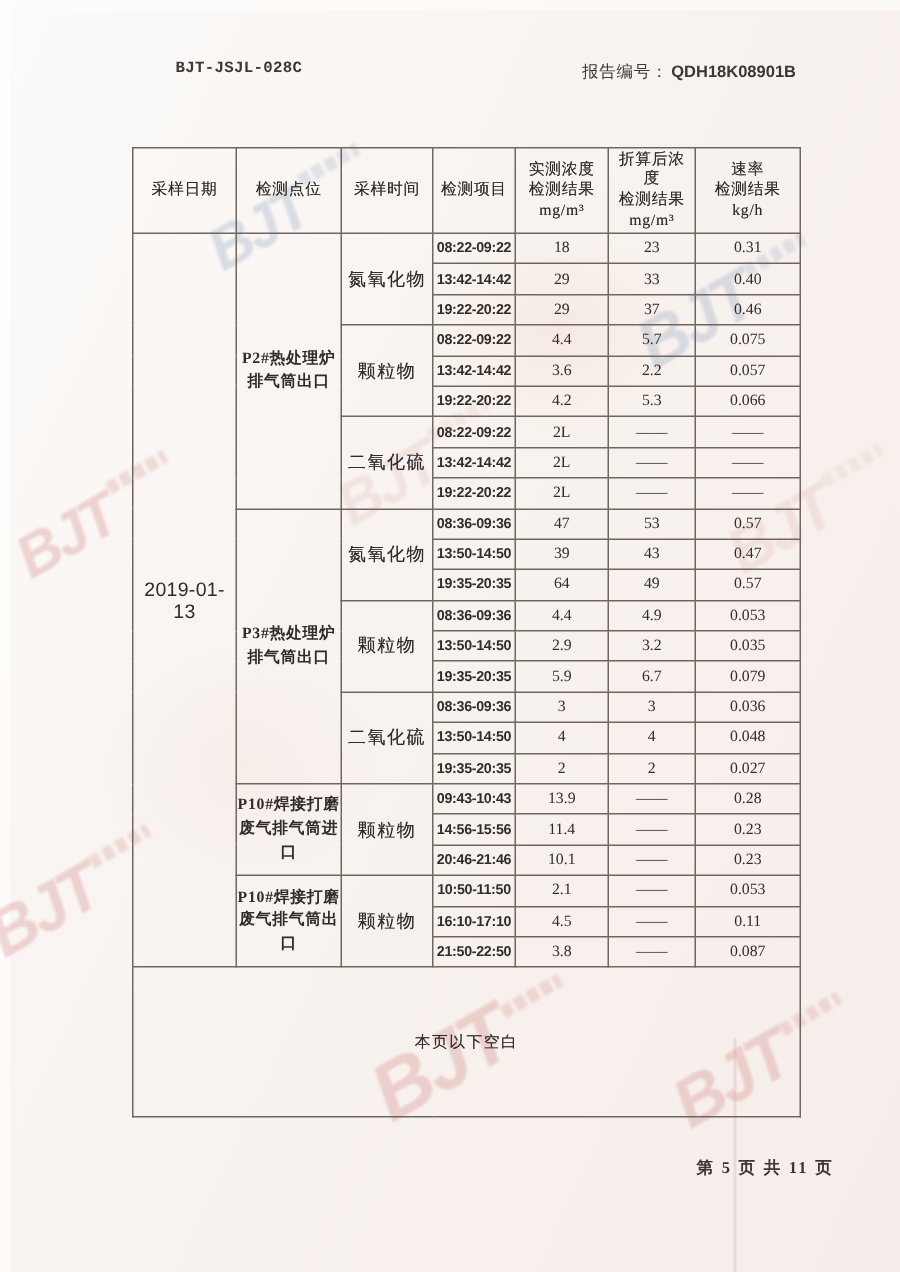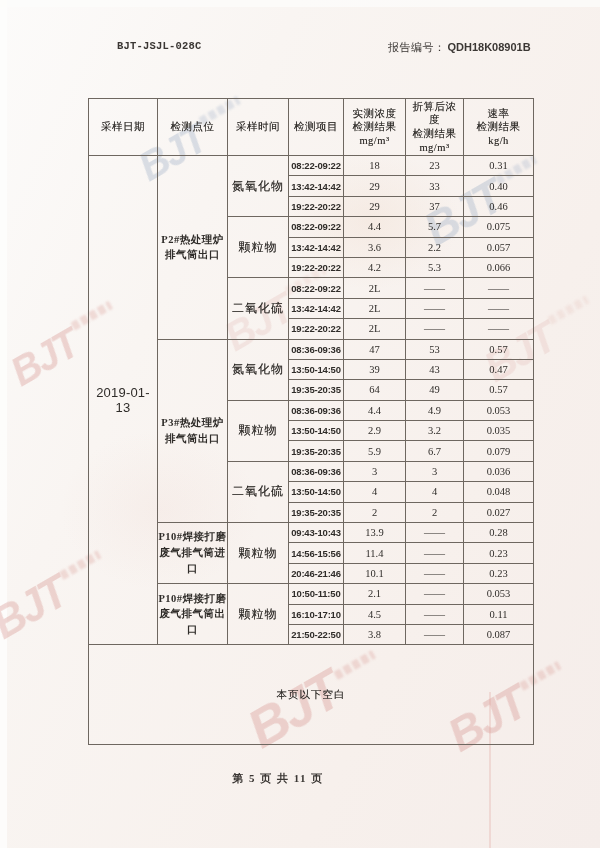--- a/index.html
+++ b/index.html
@@ -50,21 +50,21 @@
   }
   .report-no{position:absolute;left:388px;top:40px;z-index:2;font-size:11px;color:#3b3734;}
   .report-no .lbl{letter-spacing:.5px;text-align:center;}
   .report-no .num{font-family:"Liberation Sans","DejaVu Sans",sans-serif;font-weight:bold;margin-left:2px;}
   .page-title{
     position:absolute;left:99px;top:73px;z-index:2;
     font-size:14.5px;letter-spacing:1.5px;color:#2e2b28;
     text-shadow:0 0 .5px rgba(46,43,40,.75);
   }
   .page-footer{
-    position:absolute;left:0;top:771px;width:556px;z-index:2;text-align:center;
+    position:absolute;left:0;top:771px;width:556px;z-index:2;text-align:right;
     font-size:11px;font-weight:bold;letter-spacing:1.5px;color:#3b3734;
   }
 
   
   table.results{
     position:absolute;left:88px;top:98px;z-index:2;
     width:446px;border-collapse:collapse;table-layout:fixed;
     background:transparent;
   }
   .results th,.results td{

